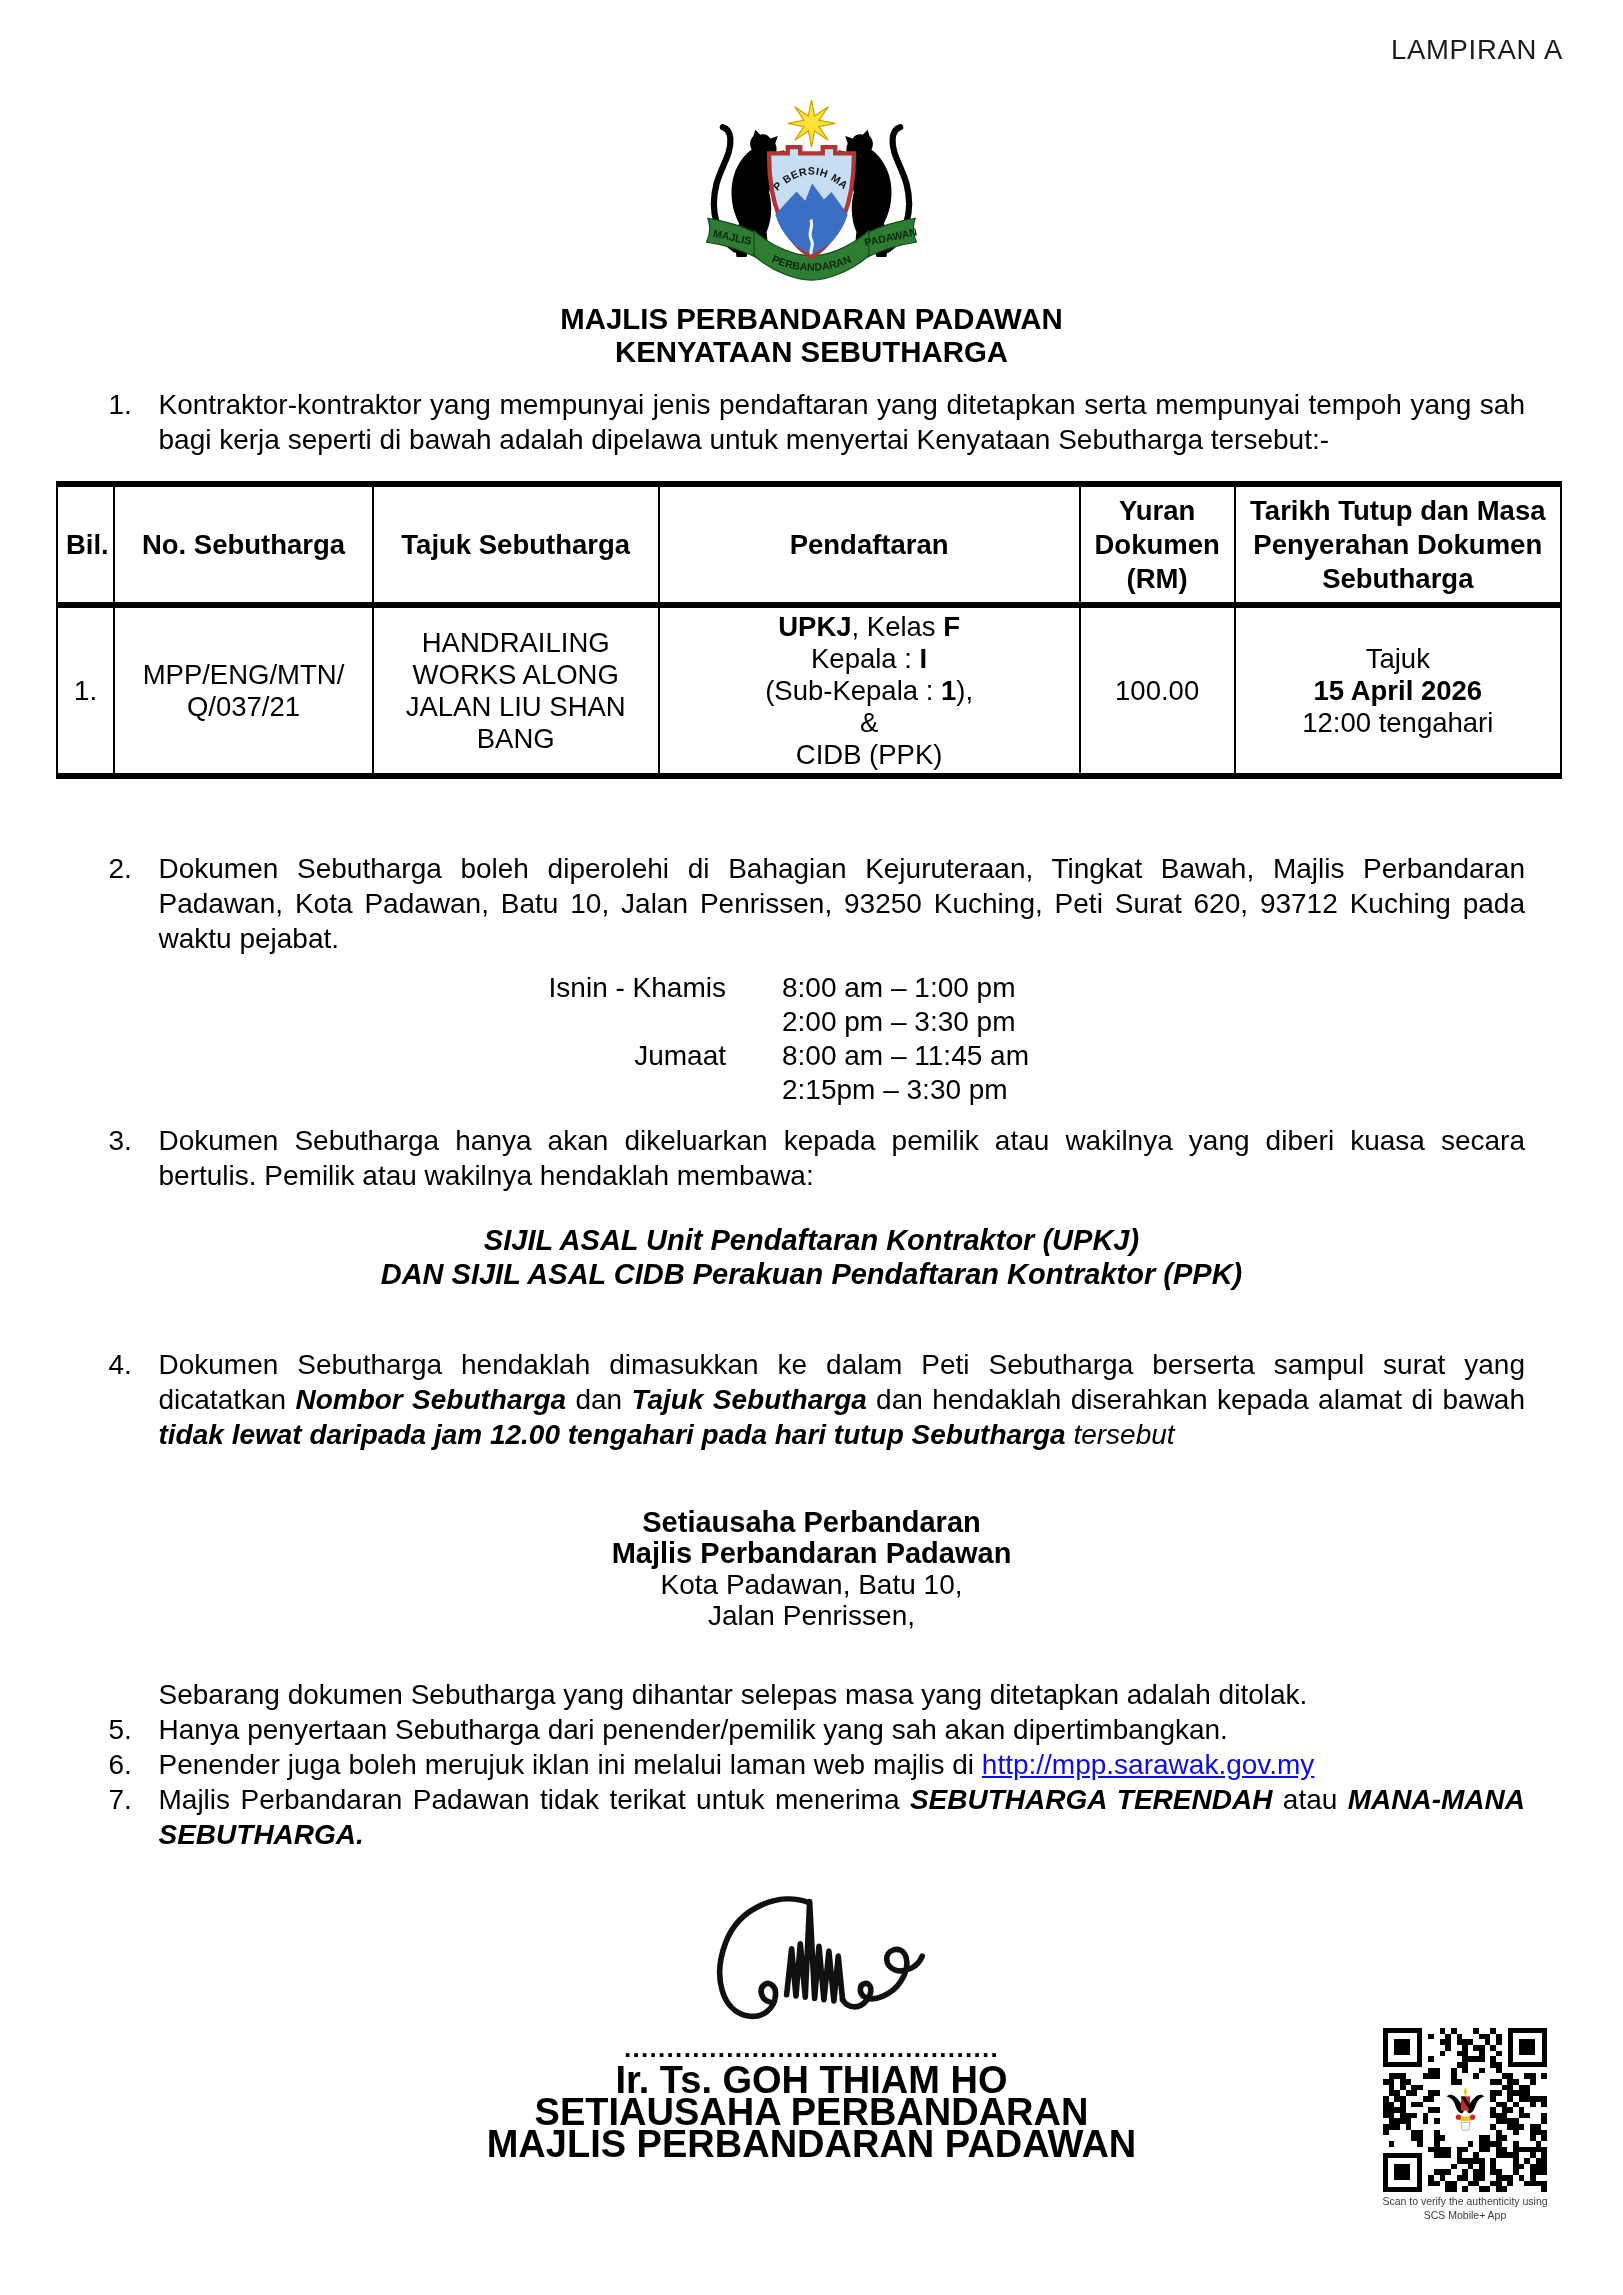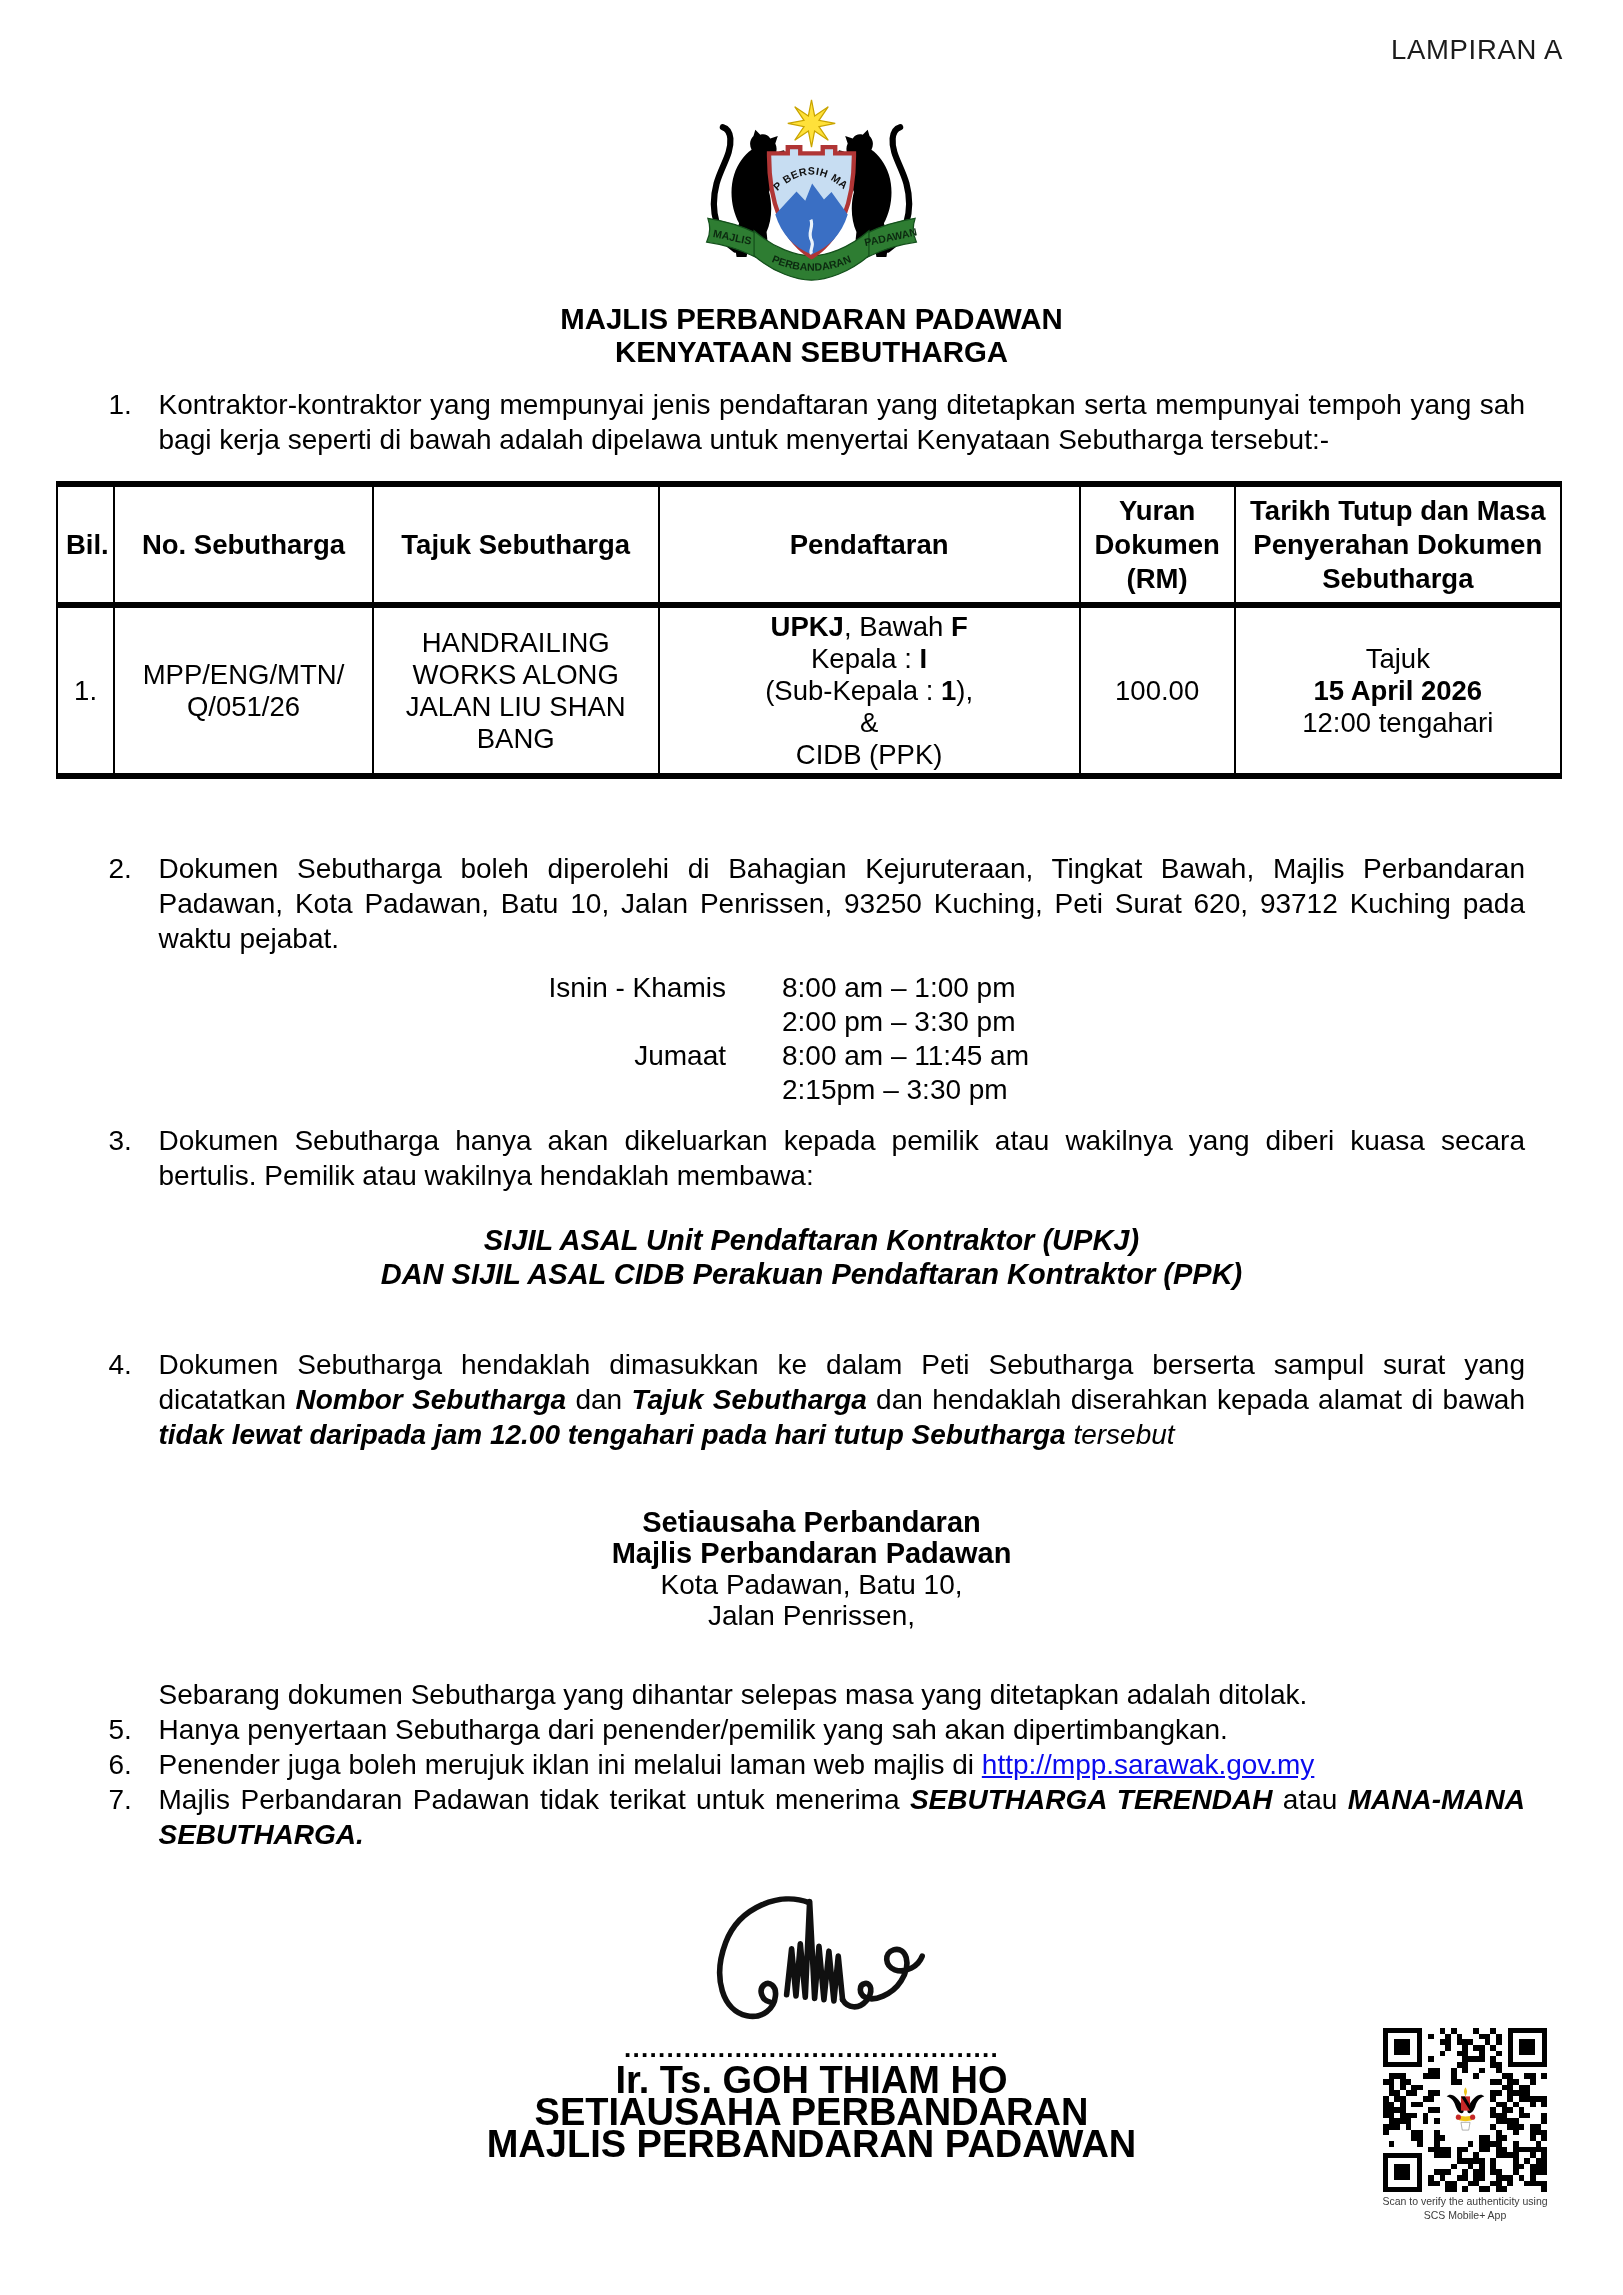--- a/index.html
+++ b/index.html
@@ -123,25 +123,25 @@
         <th>Pendaftaran</th>
         <th>Yuran Dokumen (RM)</th>
         <th>Tarikh Tutup dan Masa Penyerahan Dokumen Sebutharga</th>
       </tr>
     </thead>
     <tbody>
       <tr>
         <td>1.</td>
         <td>
           <div>MPP/ENG/MTN/</div>
-          <div>Q/051/26</div>
+          <div>Q/037/21</div>
         </td>
         <td>HANDRAILING WORKS ALONG JALAN LIU SHAN BANG</td>
         <td>
-          <div><b>UPKJ</b><span>, Bawah </span><b>F</b></div>
+          <div><b>UPKJ</b><span>, Kelas </span><b>F</b></div>
           <div><span>Kepala : </span><b>I</b></div>
           <div><span>(Sub-Kepala : </span><b>1</b><span>),</span></div>
           <div>&amp;</div>
           <div>CIDB (PPK)</div>
         </td>
         <td>100.00</td>
         <td>
           <div>Tajuk</div>
           <div style="font-weight:bold">15 April 2026</div>
           <div>12:00 tengahari</div>

